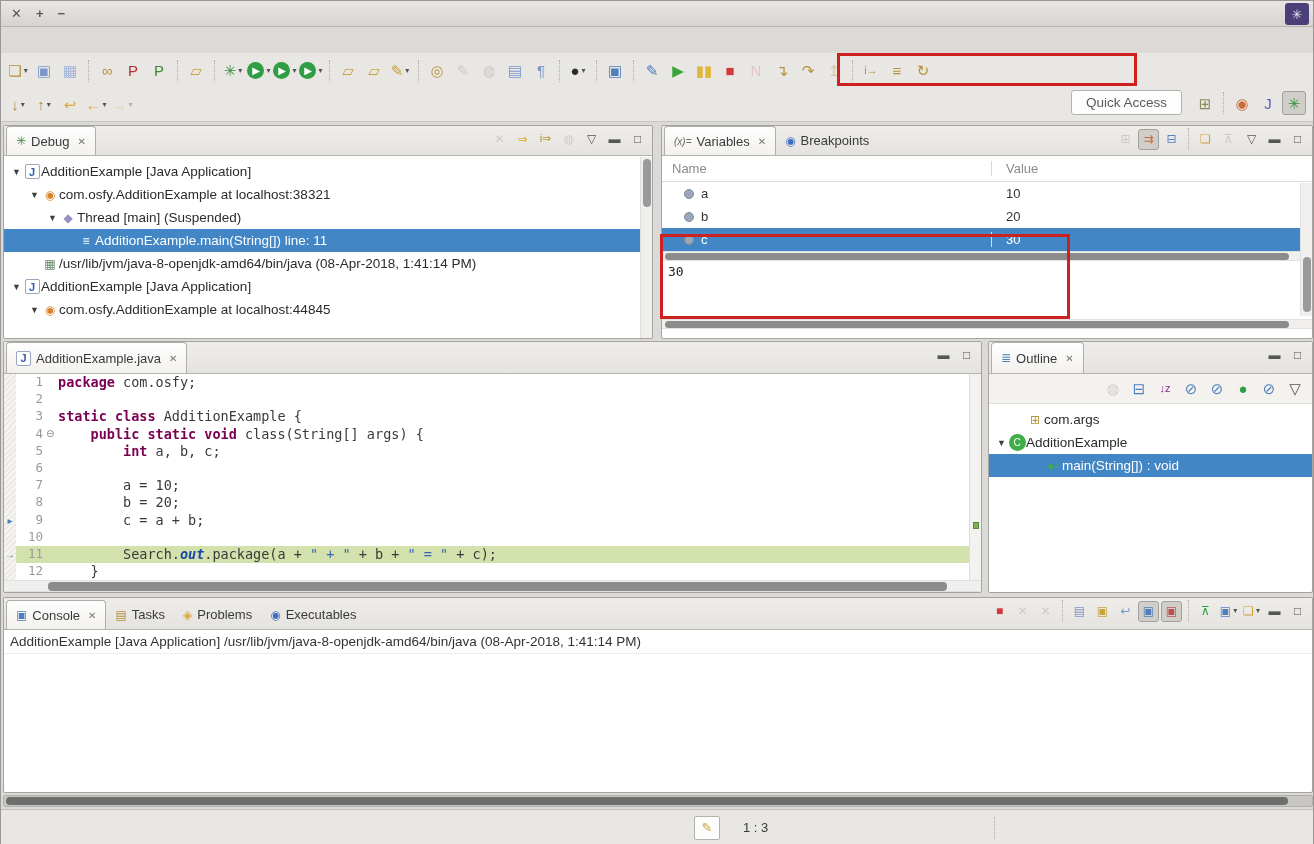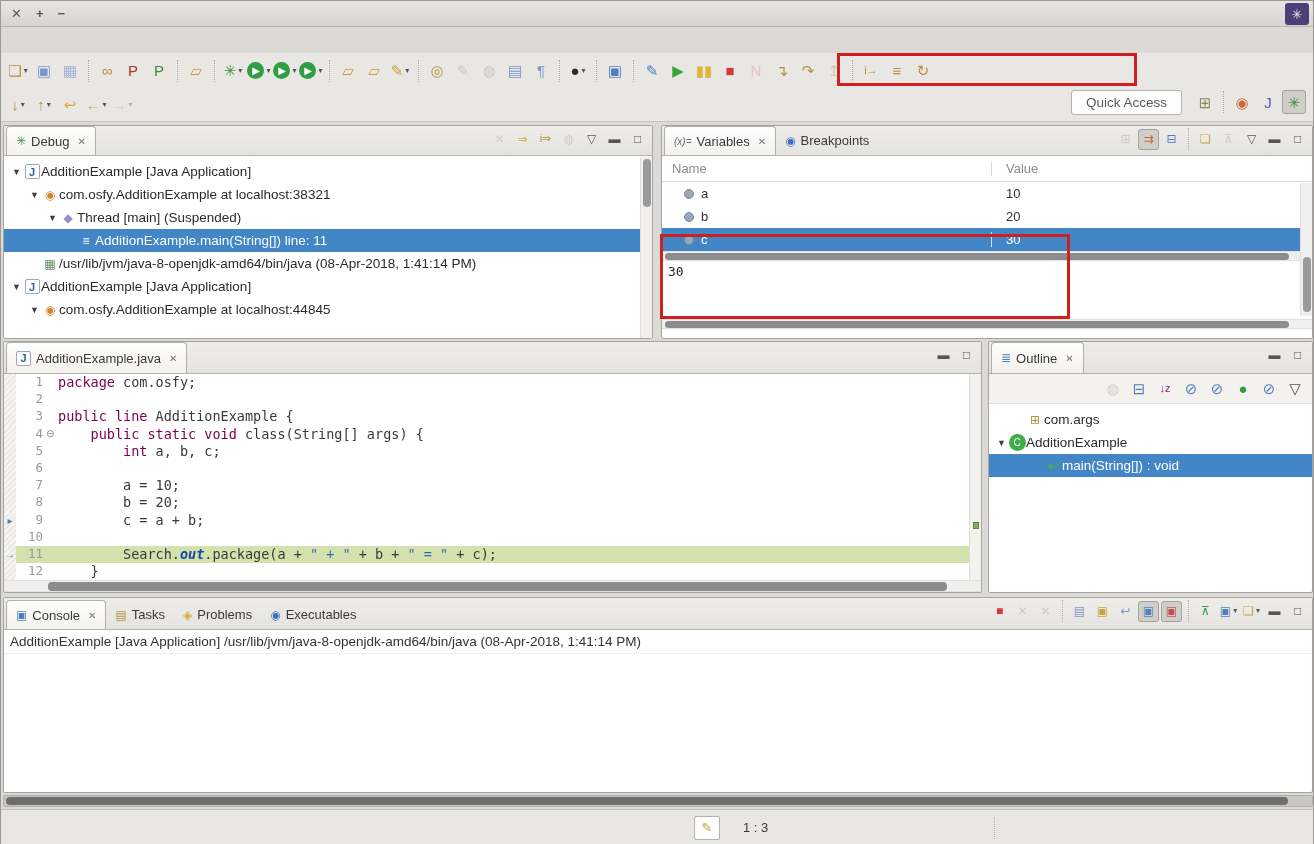--- a/index.html
+++ b/index.html
@@ -29,21 +29,21 @@
     margin:0 1px; border-radius:3px; font-size:15px; line-height:1; cursor:default; }
   .icon-btn.pressed { background:#d0cec9; border:1px solid #a4a29e; }
   .icon-btn.disabled { opacity:.38; }
   .glyph { display:inline-block; }
   .glyph.circled { width:17px; height:17px; border-radius:50%; display:inline-flex; align-items:center;
     justify-content:center; font-size:10px; color:#fff; }
   .glyph.boxed { width:15px; height:15px; border:1px solid #9aa6c0; background:#fff; border-radius:2px;
     display:inline-flex; align-items:center; justify-content:center; font-size:11px; font-weight:bold; }
   .dd { font-size:8px; color:#555; margin-left:2px; }
   .tsep { width:1px; height:22px; border-left:1px dotted #aeaca8; margin:0 5px; }
-  #toolbar2-right { position:absolute; right:6px; top:89px; display:flex; align-items:flex-start; }
+  #toolbar2-right { position:absolute; right:6px; top:89px; display:flex; align-items:flex-end; }
   #quick-access { background:#fdfdfd; border:1px solid #b4b2ae; border-radius:3px; color:#5a5a5a;
     font-size:13.5px; padding:4px 14px; margin-right:10px; cursor:text; }
 
   
   .panel { position:absolute; background:#fff; border:1px solid #a6a4a0; border-radius:2px; overflow:hidden; }
   .tabbar { height:30px; background:linear-gradient(#efede9,#e5e3df); border-bottom:1px solid #b6b4b0;
     display:flex; align-items:flex-end; padding-left:2px; position:relative; }
   .tab { display:flex; align-items:center; gap:5px; height:29px; padding:0 9px; font-size:13px; color:#3a3a3a;
     border-radius:4px 4px 0 0; cursor:default; }
   .tab.active { background:linear-gradient(#fefefe,#f3f1ed); border:1px solid #b0aeaa; border-bottom:none; }
@@ -79,21 +79,21 @@
   #code-area { position:relative; height:206px; overflow:hidden; background:#fff; }
   .cgrow { display:flex; height:17.2px; align-items:stretch; }
   .ruler { width:12px; flex:none; background:repeating-linear-gradient(135deg,#eceae6 0 2px,#f7f5f1 2px 4px);
     font-size:10px; color:#4f7fbf; text-align:center; line-height:17px; }
   .lnum { width:30px; flex:none; text-align:right; padding-right:3px; font:12.5px "DejaVu Sans Mono",monospace;
     color:#9a9a9a; background:#fff; }
   .fold { width:12px; flex:none; font-size:10px; color:#8a8a8a; line-height:16px; }
   .cline { flex:1; font:13.5px "DejaVu Sans Mono",monospace; white-space:pre; color:#3a3a3a; line-height:17.2px; }
   .cgrow.current { background:#d3e1ad; }
   .cgrow.current .lnum, .cgrow.current .fold { background:transparent; }
-  .kw { color:#7b0052; font-weight:normal;text-align:center; }
+  .kw { color:#7b0052; font-weight:bold;text-align:center; }
   .st { color:#3b66b0; }
   .fd { color:#1a46a8; font-weight:bold; font-style:italic; }
   #editor-overview { position:absolute; right:0; top:0; bottom:0; width:12px; background:#f4f2ee; border-left:1px solid #dcdcdc; }
   #editor-overview .mark { position:absolute; left:3px; width:6px; height:7px; background:#7fae5f; border:1px solid #558a3a; }
 
   
   #console-msg { font-size:13.5px; color:#333; padding:4px 6px; border-bottom:1px solid #eee; white-space:nowrap; }
 
   
   #bottom-scrollbar { position:absolute; left:2px; top:794px; width:1310px; height:12px; background:#c9c7c3;
@@ -456,21 +456,21 @@
         <div class="cgrow">
           <span class="ruler"></span>
           <span class="lnum">2</span>
           <span class="fold"></span>
           <span class="cline"></span>
         </div>
         <div class="cgrow">
           <span class="ruler"></span>
           <span class="lnum">3</span>
           <span class="fold"></span>
-          <span class="cline"><span class="kw">public line</span><span> AdditionExample {</span></span>
+          <span class="cline"><span class="kw">static class</span><span> AdditionExample {</span></span>
         </div>
         <div class="cgrow">
           <span class="ruler"></span>
           <span class="lnum">4</span>
           <span class="fold">⊖</span>
           <span class="cline"><span>    </span><span class="kw">public static void</span><span> class(String[] args) {</span></span>
         </div>
         <div class="cgrow">
           <span class="ruler"></span>
           <span class="lnum">5</span>

